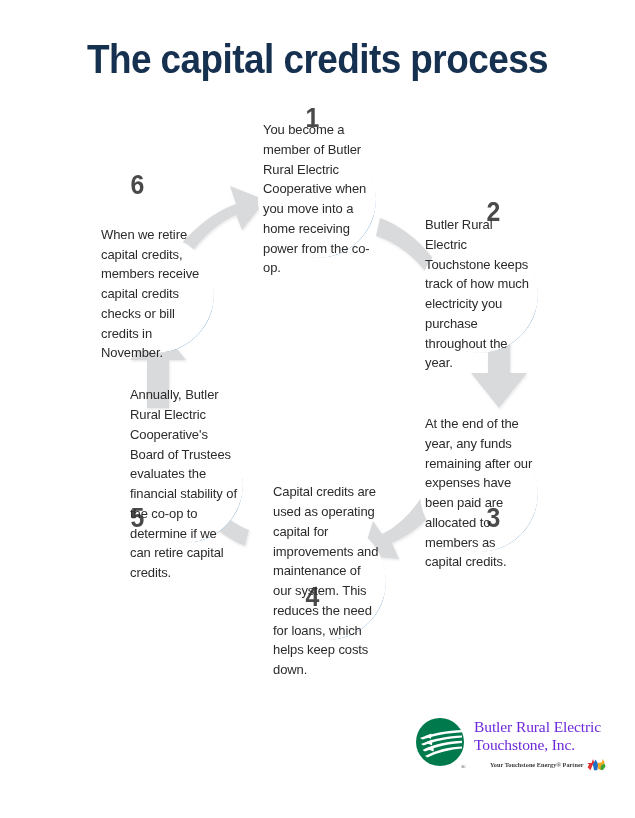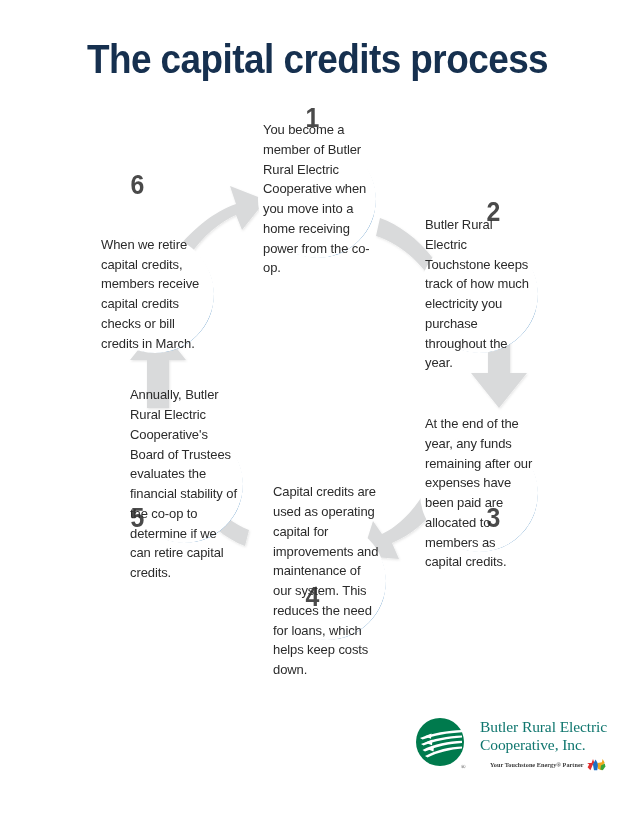--- a/index.html
+++ b/index.html
@@ -132,23 +132,22 @@
     font-family: "Liberation Serif", serif;
   }
   #logo-name {
     position: absolute;
     left: 62px;
     top: 2px;
     width: 152px;
     font-family: "Liberation Serif", serif;
     font-size: 15.5px;
     line-height: 1.18;
-    color: #0f766e;
+    color: #6d28d9;
     letter-spacing: -0.1px;
-    margin-left: 6px;
   }
   #logo-tagline-wrap {
     position: absolute;
     left: 78px;
     top: 42px;
     display: flex;
     align-items: center;
     gap: 2px;
   }
   #logo-tagline {
@@ -306,21 +305,21 @@
           <stop offset="0%" stop-color="#0e2a47"></stop>
           <stop offset="45%" stop-color="#12304f"></stop>
           <stop offset="72%" stop-color="#1a5a95"></stop>
           <stop offset="100%" stop-color="#2076bd"></stop>
         </linearGradient>
       </defs>
       <circle cx="60" cy="60" r="55" fill="none" stroke="url(#g6)" stroke-width="5.2"></circle>
       <circle cx="57.5" cy="57.5" r="55" fill="#ffffff" stroke="#12304f" stroke-width="1.8"></circle>
     </svg>
     <div class="step-circle">
-      <div class="step-text">When we retire capital credits, members receive capital credits checks or bill credits in March.</div>
+      <div class="step-text">When we retire capital credits, members receive capital credits checks or bill credits in November.</div>
     </div>
   </div>
   <div class="step-num" id="num-6">6</div>
 
 </div>
 
 <div id="logo">
 
   <svg id="logo-mark" viewBox="0 0 56 56">
     <circle cx="28" cy="26" r="24" fill="#007a4d"></circle>
@@ -331,21 +330,21 @@
       <path d="M13 40 C 24 33.8, 38 30.8, 50 30.4 L 50 32.6 C 38.5 33.4, 25.5 36.6, 15.5 41.6 Z"></path>
       <path d="M12.5 20.2 L 19.5 17.4 L 19 22.8 Z"></path>
       <path d="M13 26.6 L 20.5 23.6 L 20 29.2 Z"></path>
       <path d="M14.5 32.8 L 22 29.8 L 21.5 35.4 Z"></path>
     </g>
   </svg>
   <div id="logo-reg">®</div>
 
   <div id="logo-name">
     <div>Butler Rural Electric</div>
-    <div>Cooperative, Inc.</div>
+    <div>Touchstone, Inc.</div>
   </div>
 
   <div id="logo-tagline-wrap">
     <span id="logo-tagline">Your Touchstone Energy® Partner</span>
     <svg id="touchstone-icon" width="20" height="13" viewBox="0 0 20 13">
       <path d="M1.2 5.0 L 5.6 5.0 L 7.0 0.9 L 8.4 5.0 L 6.9 6.6 L 4.4 12.2 L 1.6 9.2 L 3.2 6.6 Z" fill="#e03030"></path>
       <path d="M6.9 6.3 L 9.6 1.4 L 12.3 6.3 L 11.2 12.2 L 8.0 12.2 Z" fill="#1f6fc4"></path>
       <path d="M11.6 5.0 L 15.9 4.2 L 16.6 1.1 L 18.6 4.4 L 17.4 6.5 L 15.6 12.2 L 12.1 11.0 Z" fill="#f0a81e"></path>
       <path d="M15.0 7.6 L 18.8 5.4 L 19.4 8.6 L 16.8 12.2 L 14.4 11.4 Z" fill="#3aa63a"></path>
     </svg>

